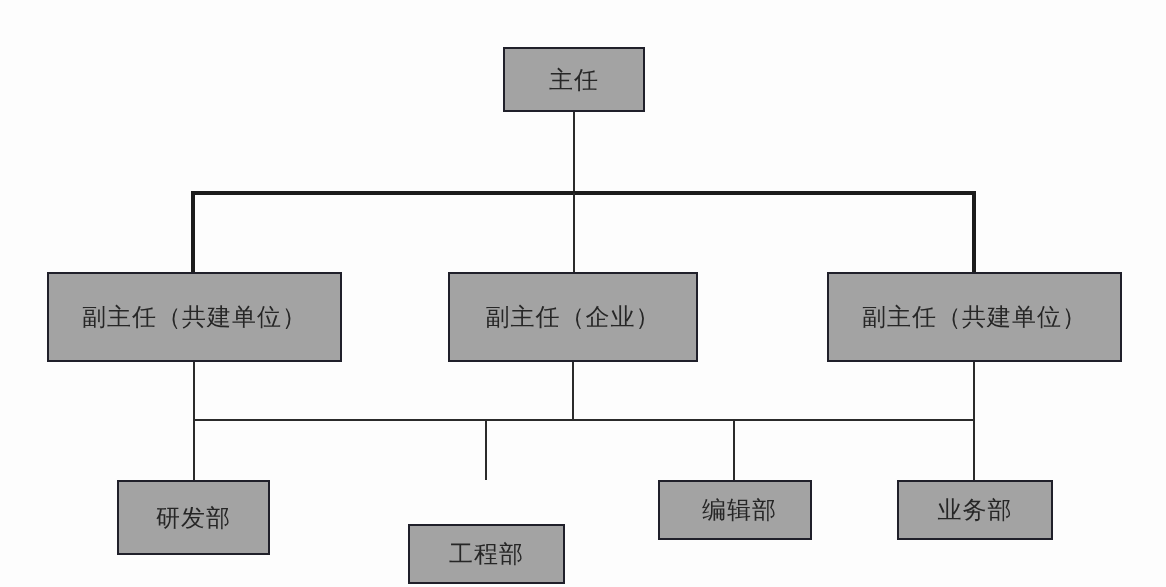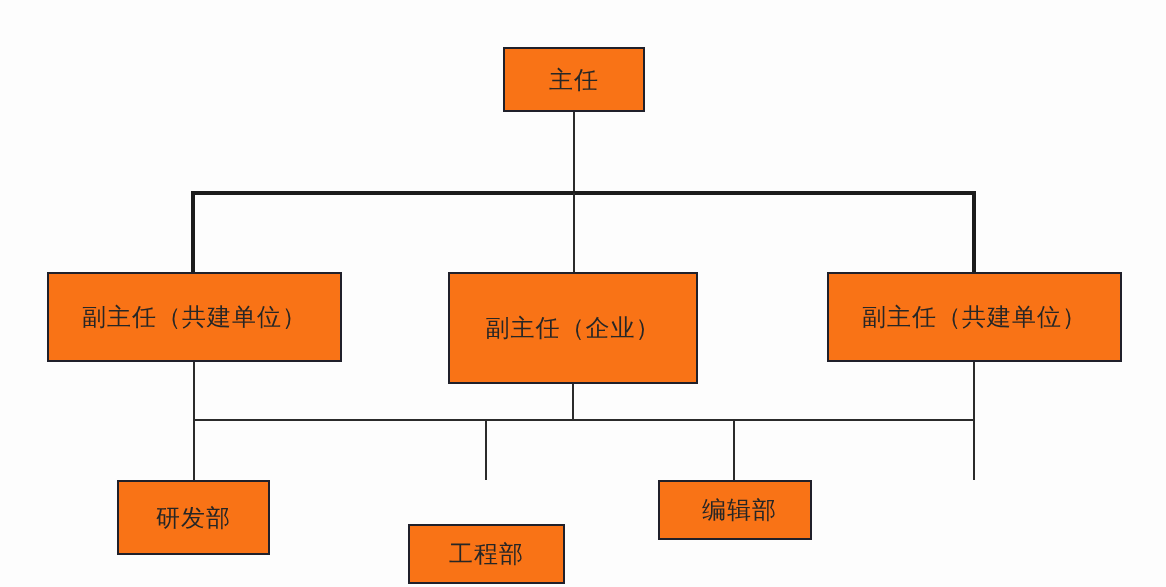--- a/index.html
+++ b/index.html
@@ -18,33 +18,33 @@
   .connectors {
     position: absolute;
     left: 0;
     top: 0;
     width: 1166px;
     height: 587px;
   }
   .node {
     position: absolute;
     box-sizing: border-box;
-    background: #f97316;
+    background: #a3a3a3;
     border: 2px solid #20202a;
     display: flex;
     align-items: center;
     justify-content: center;
     color: #262626;
     font-size: 24px;
     letter-spacing: 1px;
     white-space: nowrap;
   }
   .node-root   { left: 503px; top: 47px;  width: 142px; height: 65px; }
   .node-l2a    { left: 47px;  top: 272px; width: 295px; height: 90px; }
-  .node-l2b    { left: 448px; top: 272px; width: 250px; height: 112px; }
+  .node-l2b    { left: 448px; top: 272px; width: 250px; height: 90px; }
   .node-l2c    { left: 827px; top: 272px; width: 295px; height: 90px; }
   .node-l3a    { left: 117px; top: 480px; width: 153px; height: 75px; align-items: center; }
   .node-l3b    { left: 408px; top: 480px; width: 157px; height: 60px; margin-top: 44px; }
   .node-l3c    { left: 658px; top: 480px; width: 154px; height: 60px; padding-left: 9px; }
   .node-l3d    { left: 897px; top: 480px; width: 156px; height: 60px; }
 </style>
 </head>
 <body>
 
 <div class="canvas">
@@ -91,14 +91,17 @@
   </div>
 
   <div class="node node-l3b">
     <span>工程部</span>
   </div>
 
   <div class="node node-l3c">
     <span>编辑部</span>
   </div>
 
+  <div class="node node-l3d">
+    <span>业务部</span>
+  </div>
 
 </div>
 
 </body></html>

